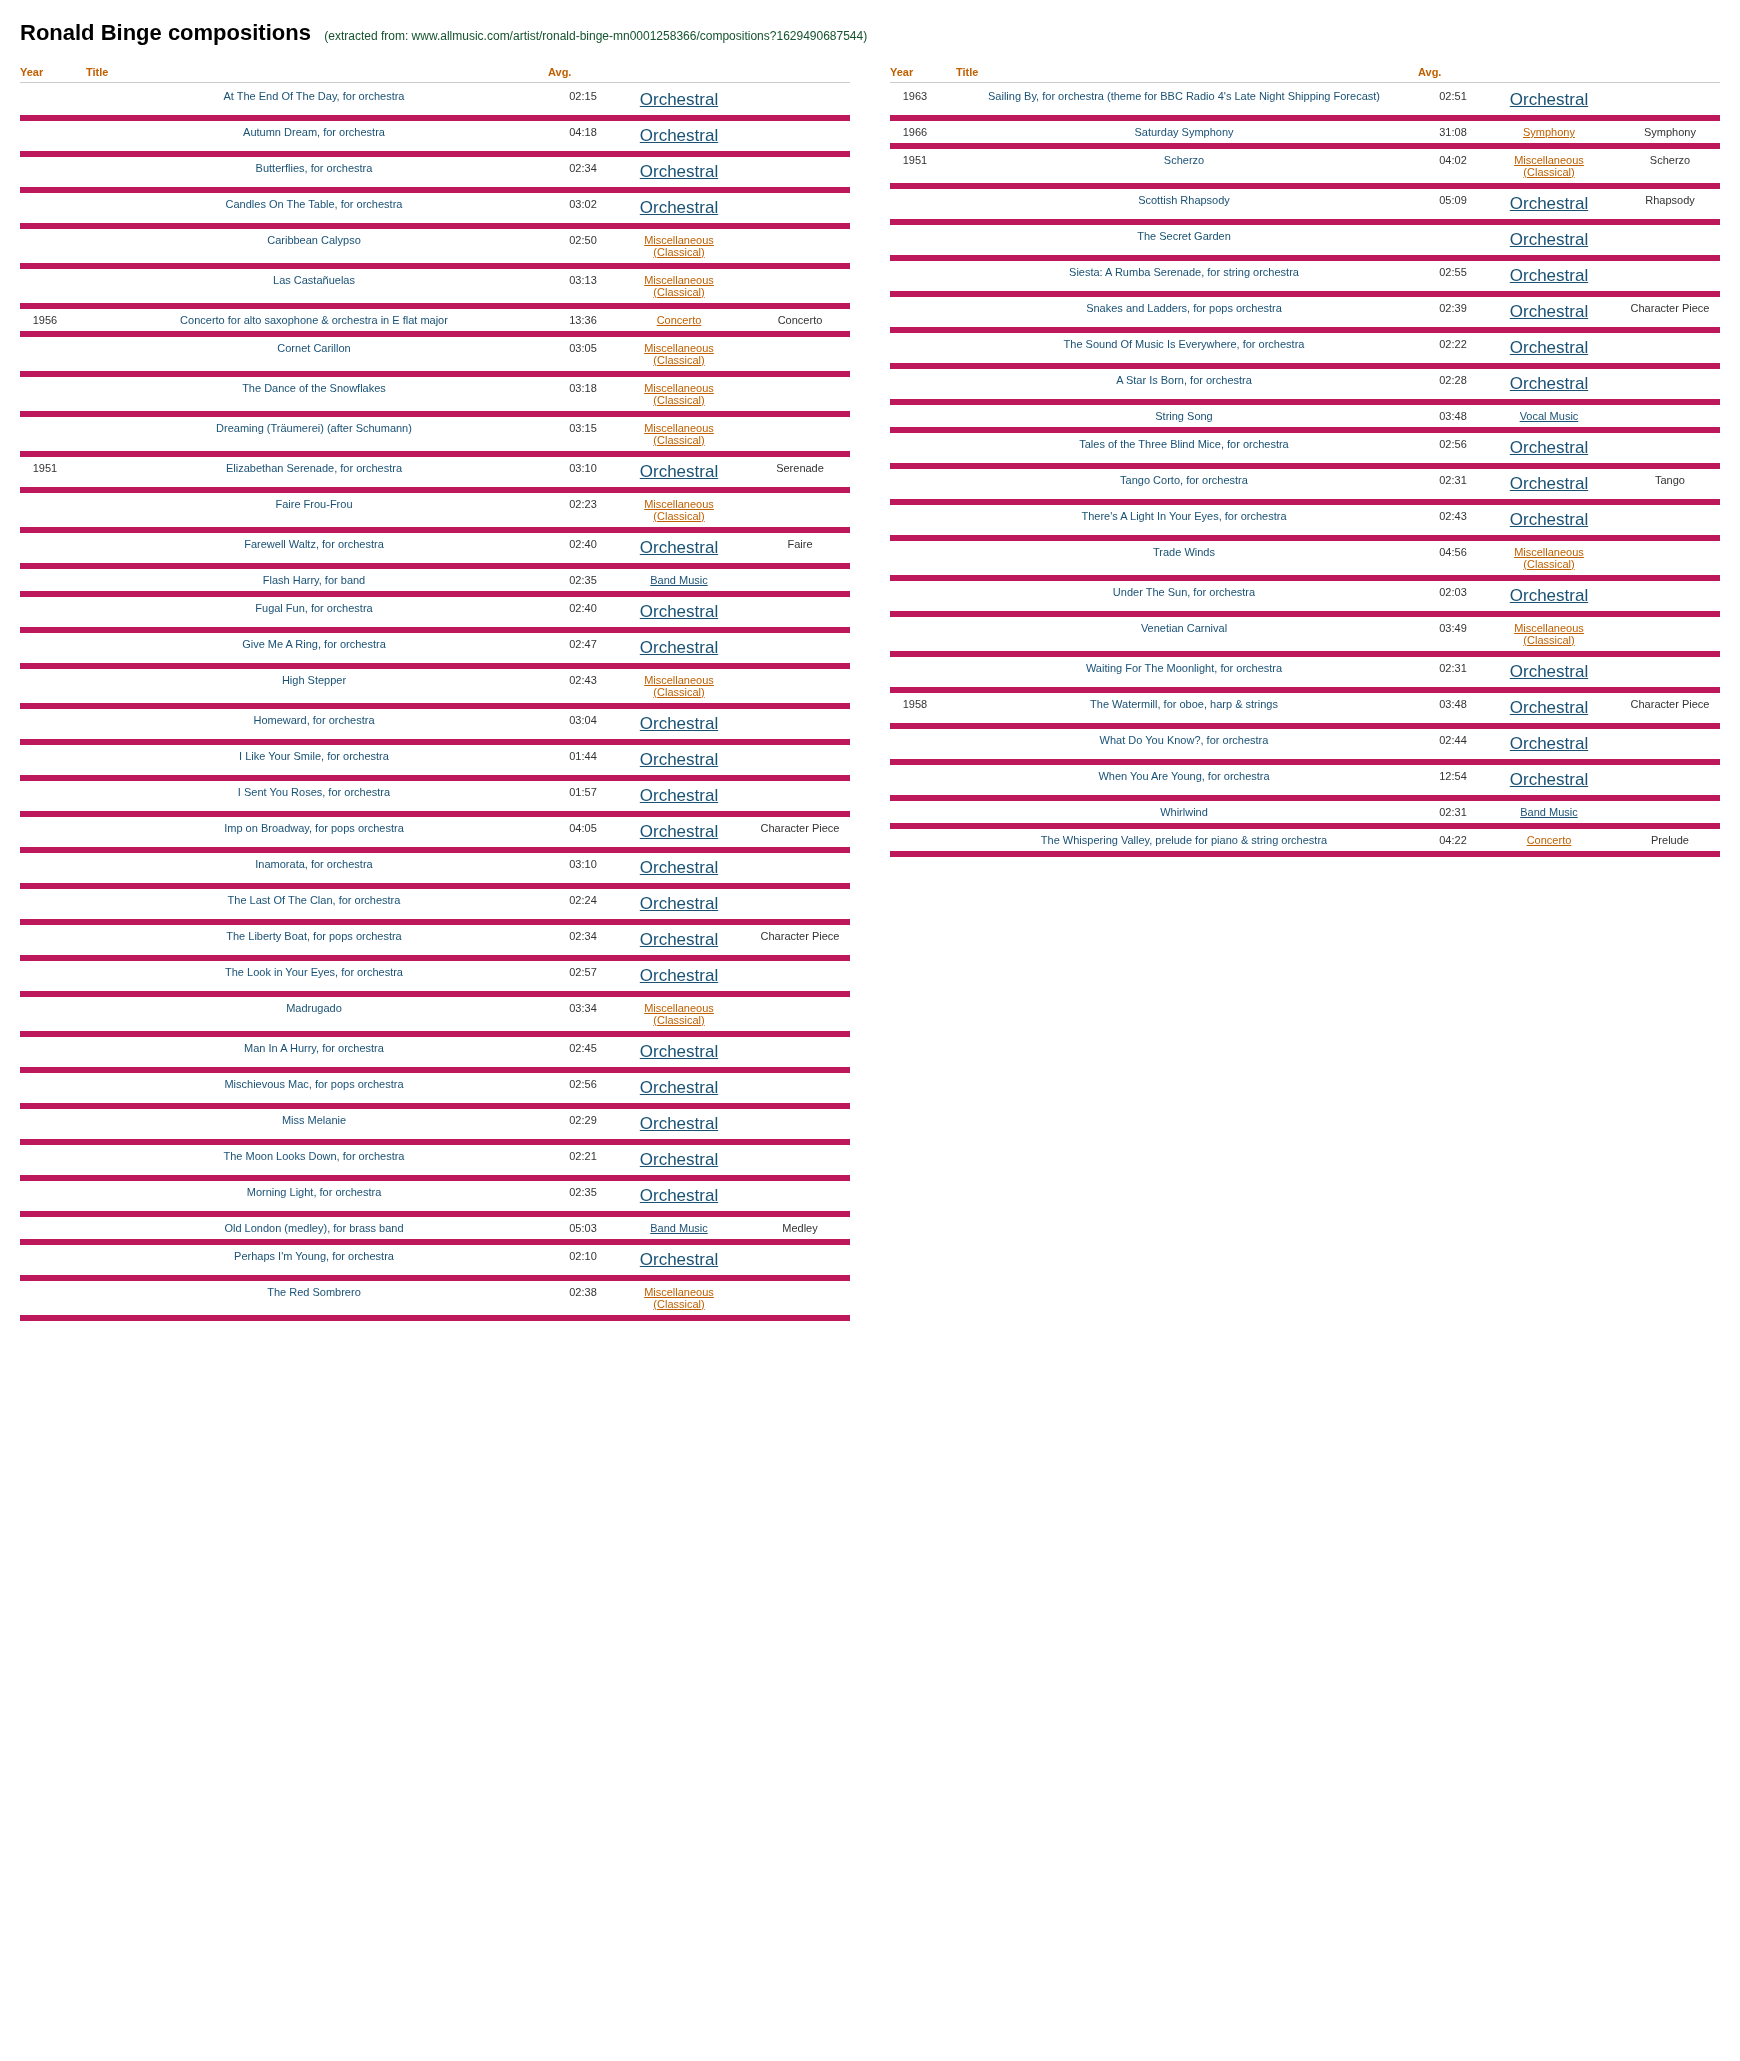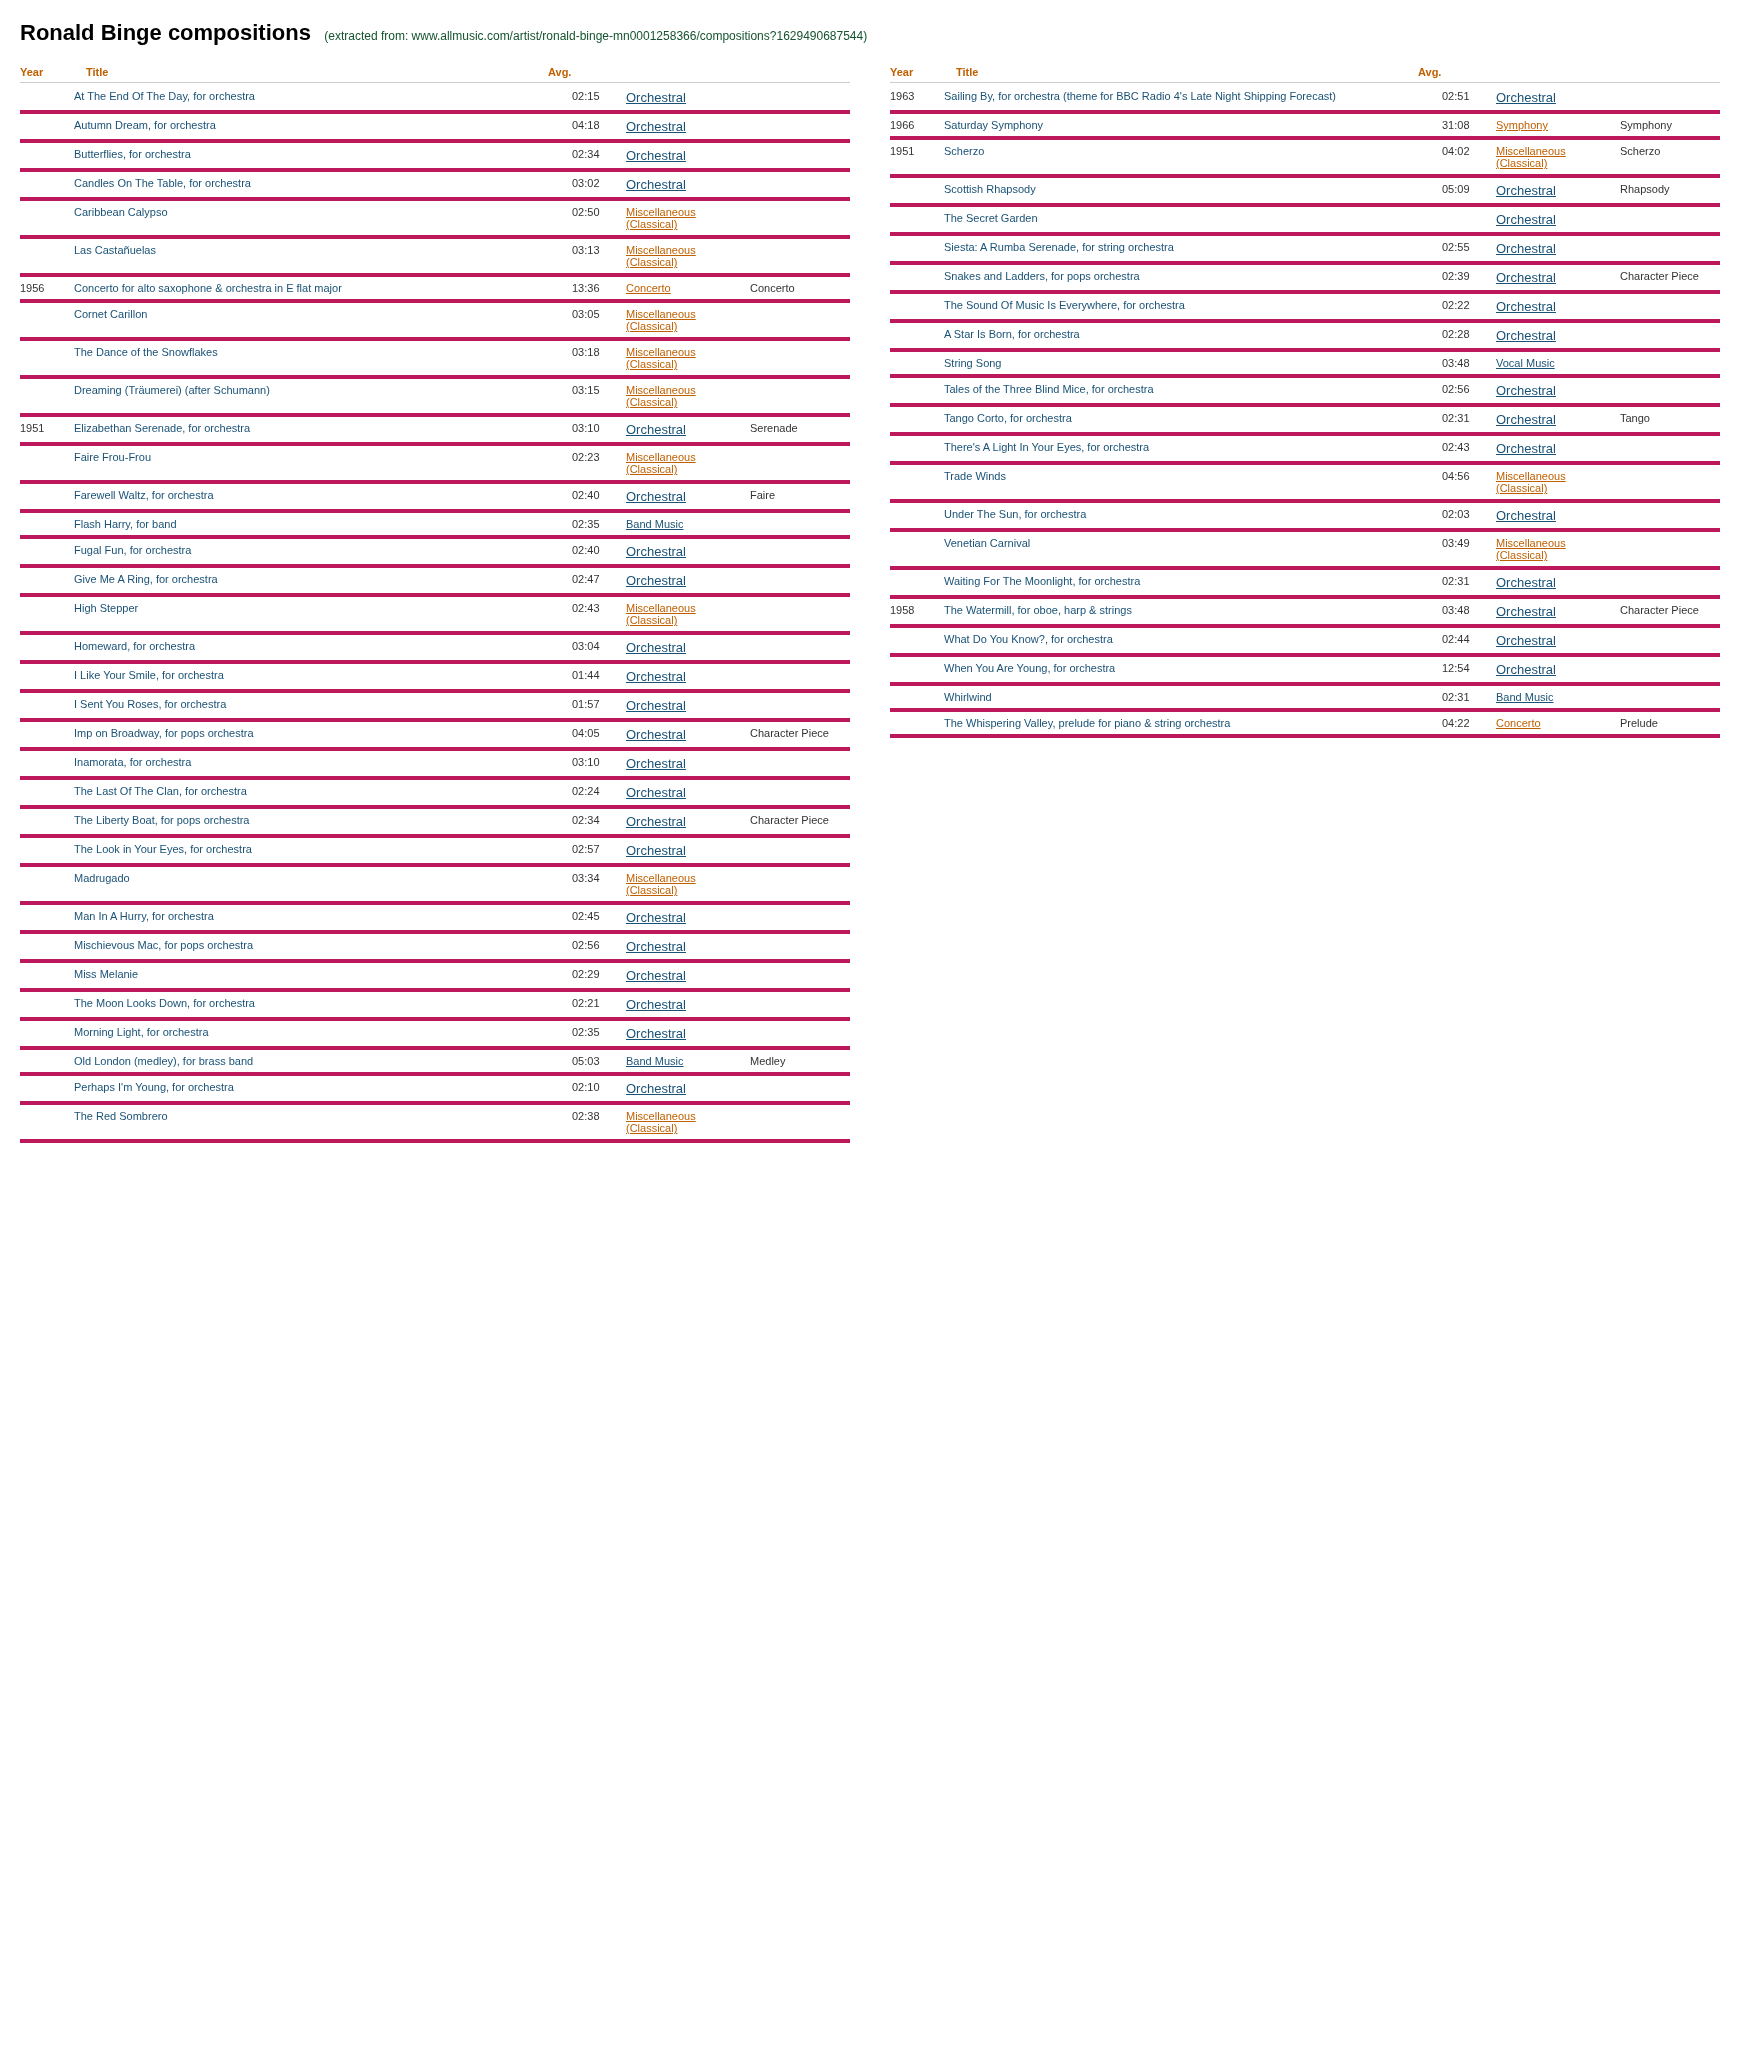--- a/index.html
+++ b/index.html
@@ -3,29 +3,29 @@
   <meta charset="utf-8">
   <style>
     * { margin: 0; padding: 0; box-sizing: border-box; }
     body { font-family: Arial, sans-serif; font-size: 12px; background: #fff; color: #000; padding: 20px; }
     .subtitle { font-size: 12px; color: #14532d; margin-left: 10px; }
     .header-row { margin-bottom: 16px; }
     .columns { display: flex; gap: 40px; }
     .col { flex: 1; min-width: 0; }
     .col-headers { display: grid; grid-template-columns: 50px 1fr 50px 120px 100px; gap: 16px; padding: 4px 0; border-bottom: 1px solid #ccc; margin-bottom: 2px; }
     .col-headers span { font-size: 11px; font-weight: bold; color: #c06000; }
-    .row { display: grid; grid-template-columns: 50px 1fr 50px 120px 100px; gap: 4px; padding: 5px 0; border-bottom: 4px solid #be185d; align-items: start; }
+    .row { display: grid; grid-template-columns: 50px 1fr 50px 120px 100px; gap: 11px; padding: 5px 0; border-bottom: 6px solid #be185d; align-items: start; text-align: center; }
     .year-cell { font-size: 11px; color: #333; }
     .title-cell { font-size: 11px; }
     .title-cell a, .title-link { color: #1a5276; text-decoration: none; font-size: 11px; }
     .avg-cell { font-size: 11px; color: #333; }
     .genre-cell { font-size: 11px; }
     .subgenre-cell { font-size: 11px; color: #333; }
     .misc-classical { color: #c06000; font-size: 11px; }
-    .orchestral { color: #1a5276; font-size: 13px; }
+    .orchestral { color: #1a5276; font-size: 17px; }
     .concerto-link { color: #c06000; font-size: 11px; }
     .band-music { color: #1a5276; font-size: 11px; }
     .vocal-music { color: #1a5276; font-size: 11px; }
     .symphony-link { color: #c06000; font-size: 11px; }
     .page-title { font-size: 22px; font-weight: bold; }
   </style>
 </head>
 <body>
 
 <div class="header-row">

